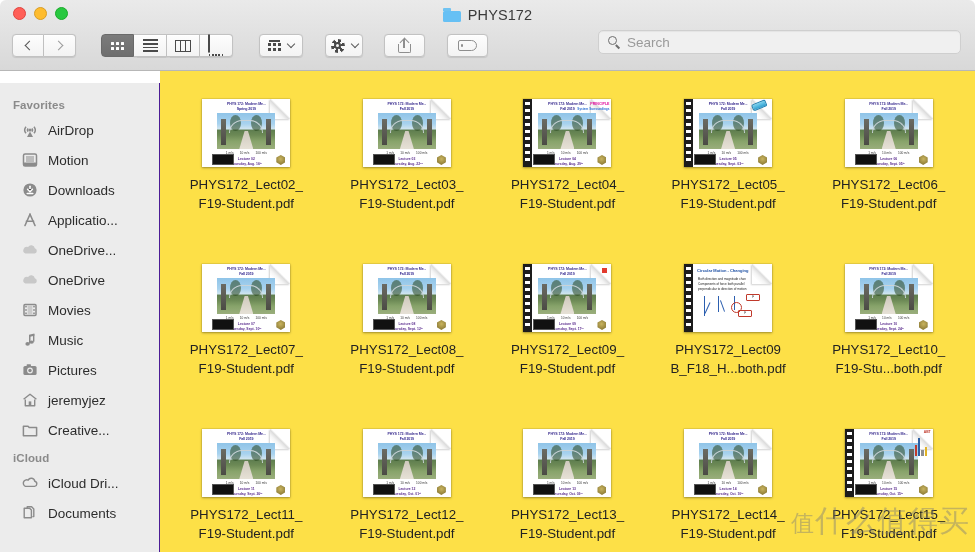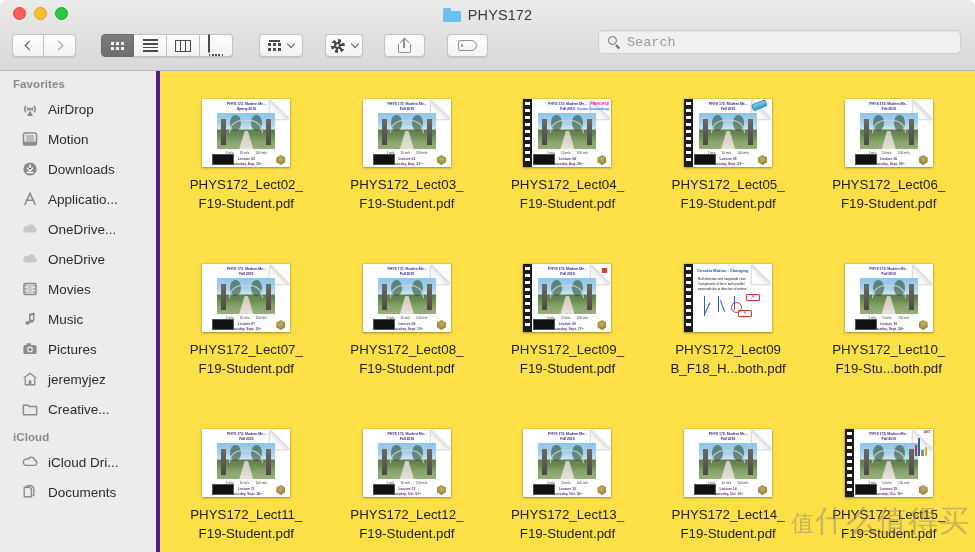--- a/index.html
+++ b/index.html
@@ -134,37 +134,36 @@
                border-radius:2px 5.5px 5.5px 2px; }
   .tagico .dot{ position:absolute; left:2.6px; top:4px; width:2.6px; height:2.6px;
                 border-radius:50%; background:#8e8e8e; }
 
   
   #search{
     position:absolute; right:14px; top:0; width:363px; height:24px;
     background:#f0f0f0; border:1px solid #cfcfcf; border-radius:5px;
     display:flex; align-items:center; padding:0 9px; gap:7px;
     box-shadow:0 1px 1px rgba(0,0,0,.05) inset;
-    font-family:Liberation Mono, monospace;
   }
   .magn{ position:relative; width:12px; height:12px; flex:0 0 12px; }
   .magn .circ{ position:absolute; left:0; top:0; width:9px; height:9px;
                border:1.5px solid #6d6d6d; border-radius:50%; }
   .magn .hdl{ position:absolute; left:7.6px; top:7.6px; width:5px; height:1.5px;
               background:#6d6d6d; transform:rotate(45deg); transform-origin:left center; }
   #search-input{ font-size:13.5px; color:#9a9a9a; }
 
   
   #body{ flex:1 1 auto; display:flex; min-height:0; }
 
   
   #sidebar{
     flex:0 0 160px; width:160px; background:#ececec;
-    border-right:4px solid #4c1d95;
-    overflow:hidden;
+    border-right:1px solid #4c1d95;
+    padding-top:9px; overflow:hidden;margin-top:12px;
   }
   .sb-head{
     font-size:11.5px; color:#8a8a8a; font-weight:bold;
     padding:7px 0 4px 13px; letter-spacing:0.1px;
   }
   .sb-item{
     display:flex; align-items:center; gap:9px;
     height:30px; padding-left:21px; cursor:default;
   }
   .sb-label{ font-size:13.5px; color:#2d2d2d; white-space:nowrap; }

